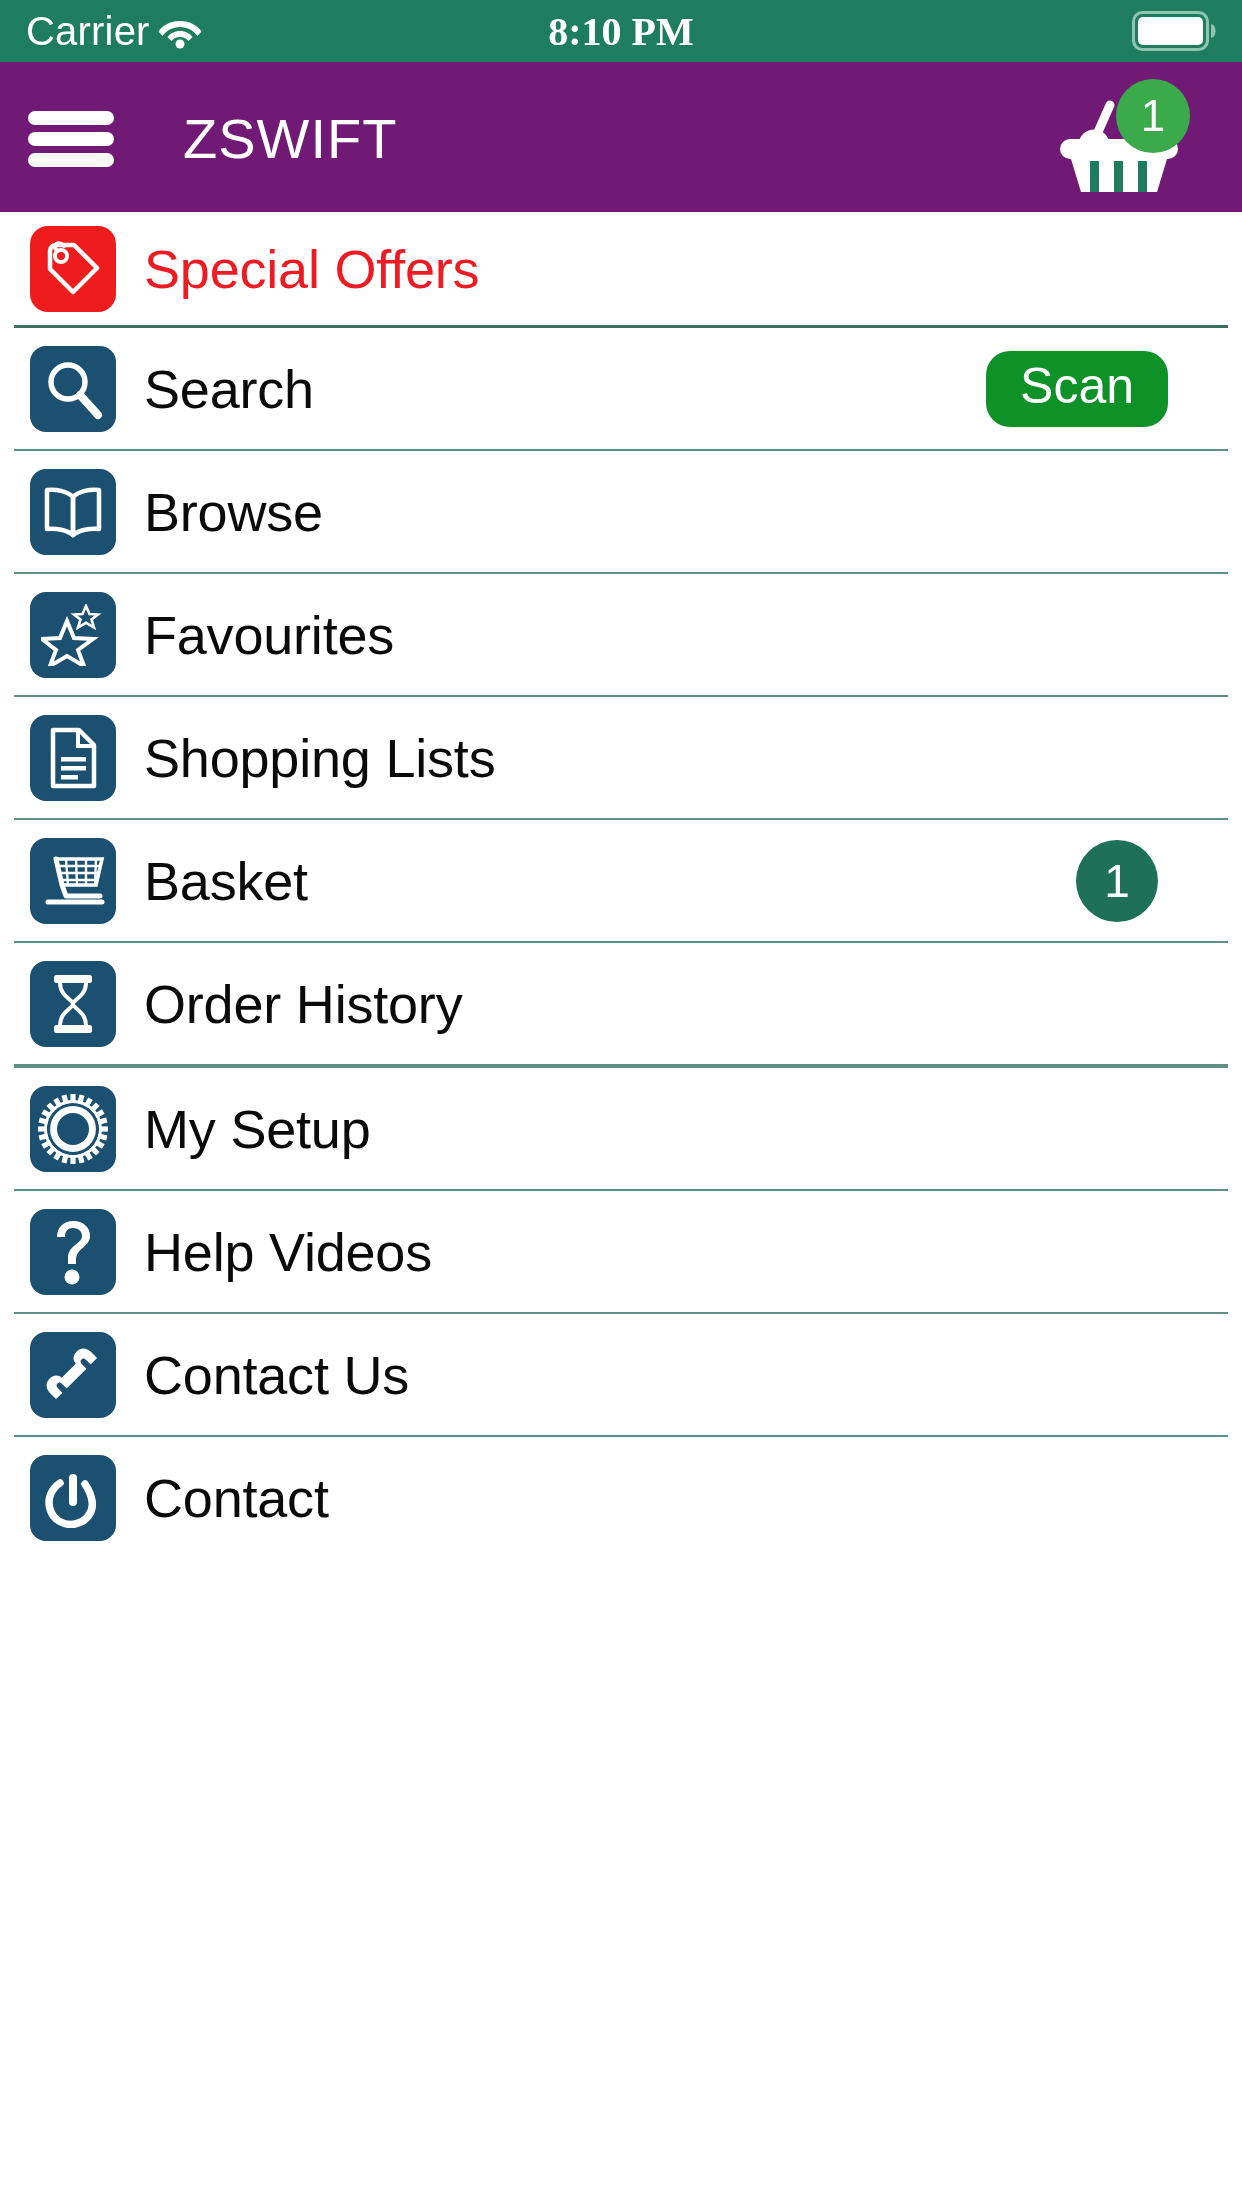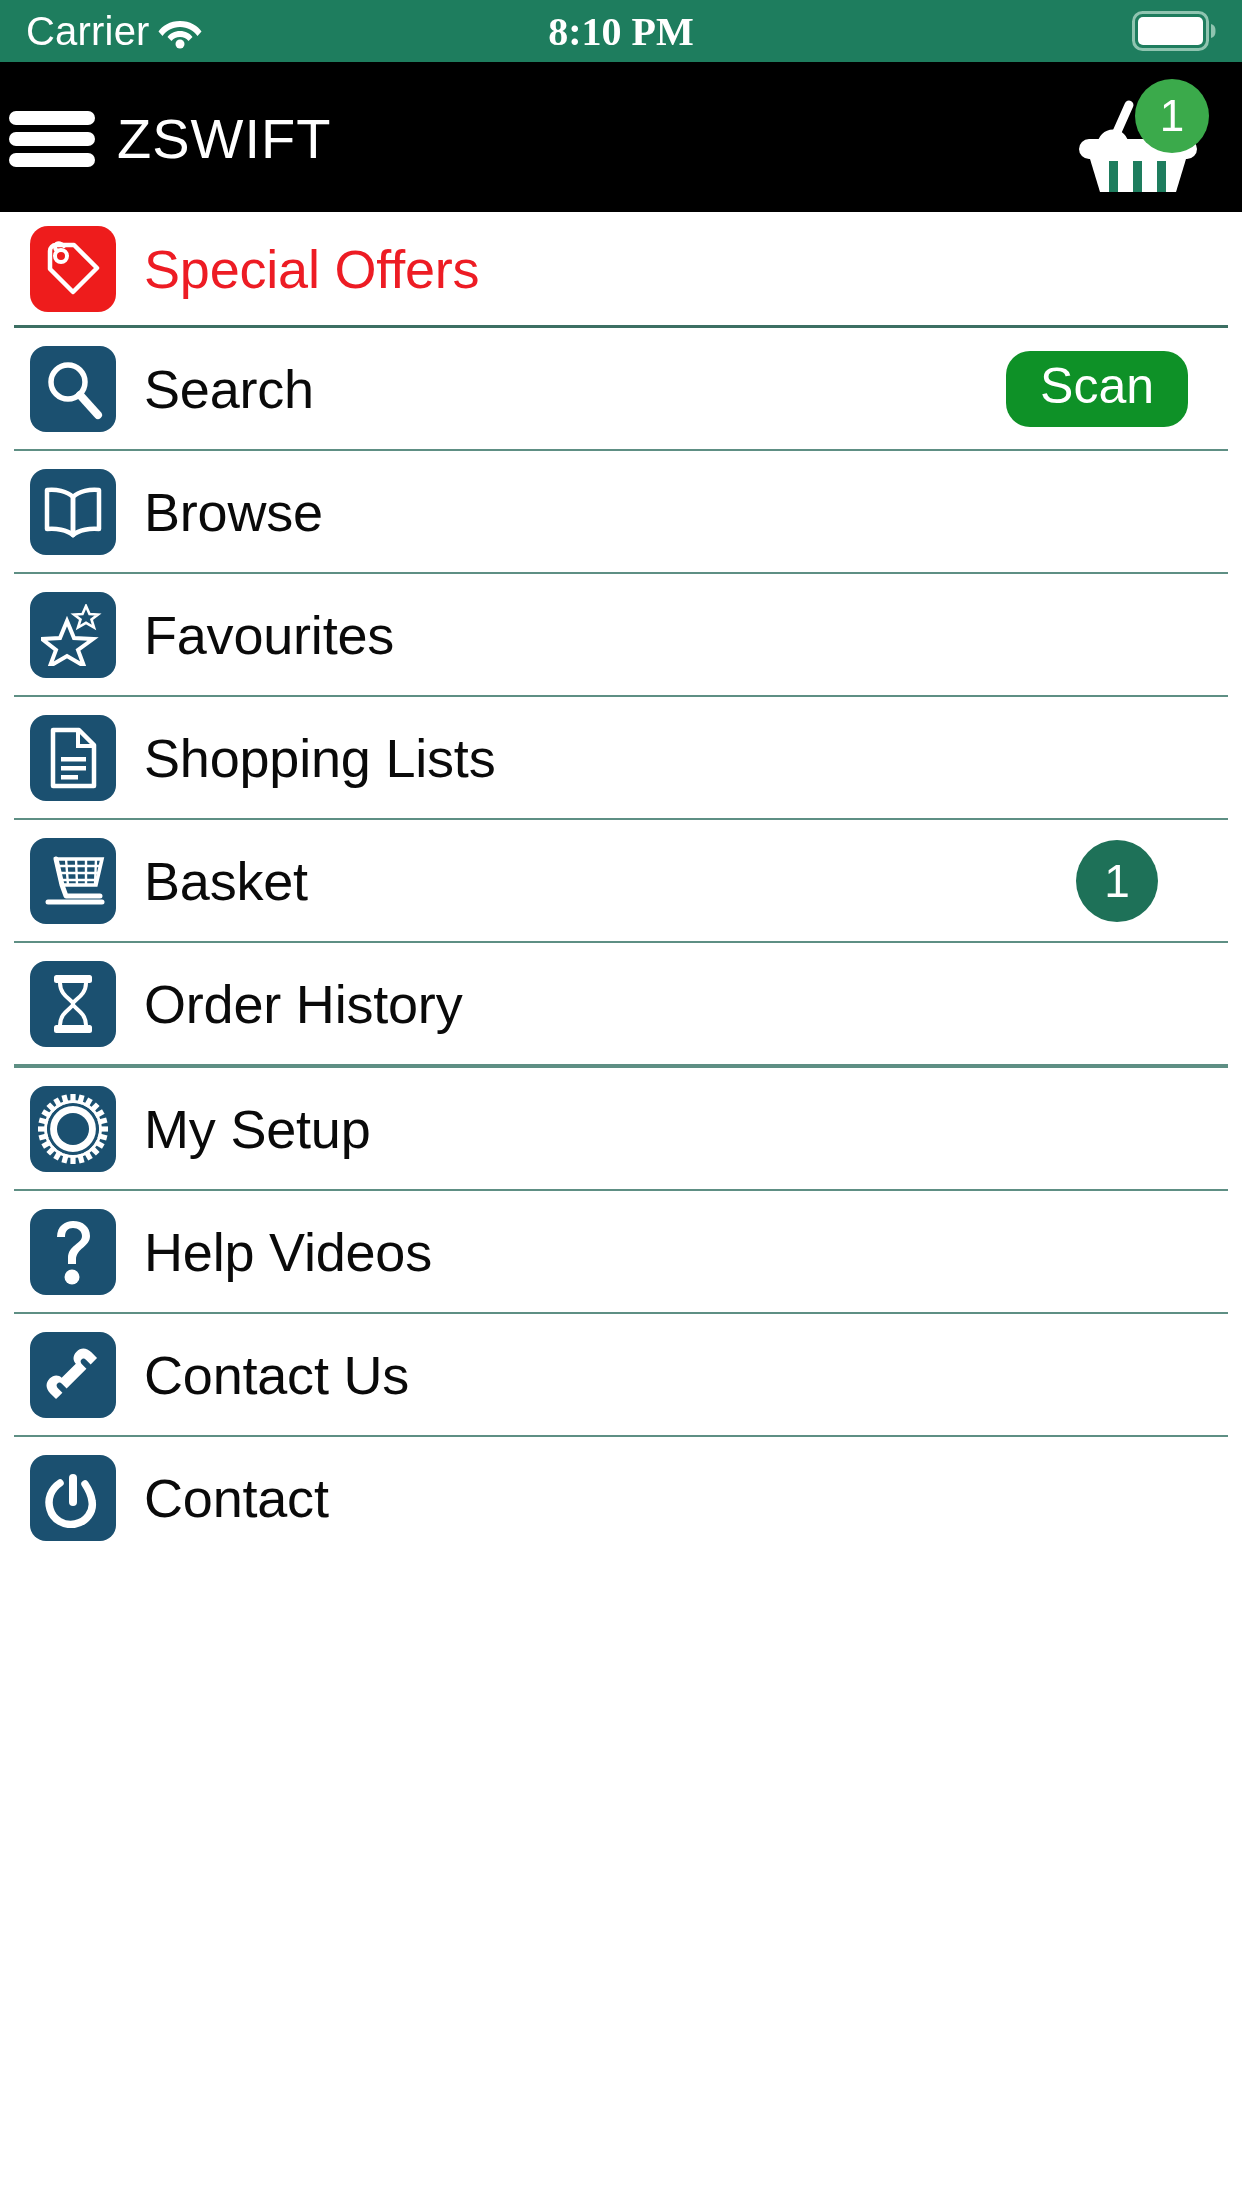--- a/index.html
+++ b/index.html
@@ -21,23 +21,24 @@
   .sb-carrier { color: #fff; font-size: 40px; letter-spacing: 0.2px; }
   .sb-time {
     position: absolute; left: 0; right: 0; top: 0; bottom: 0;
     display: flex; align-items: center; justify-content: center;
     color: #fff; font-size: 40px; font-weight: bold; pointer-events: none; font-family: Liberation Serif, serif;
   }
   .sb-right { margin-left: auto; display: flex; align-items: center; }
 
   
   .navbar {
-    height: 150px; background: #000000;
-    display: flex; align-items: center; padding: 0 9px;
+    height: 150px; background: #701a75;
+    display: flex; align-items: center; padding: 0 28px;
     position: relative;
+    gap: 47px;
   }
   .hamburger {
     width: 86px; height: 56px;
     display: flex; flex-direction: column; justify-content: space-between;
     margin-right: 22px; margin-top: 4px;
   }
   .hamburger span { display: block; height: 14px; background: #fff; border-radius: 7px; }
   .nav-title {
     color: #fff; font-size: 56px; letter-spacing: 1px; font-weight: 400;
     margin-top: 2px;
@@ -76,21 +77,21 @@
   .divider.thin { height: 2px; background: #5E8F84; }
 
   
   .scan-btn {
     margin-left: auto;
     background: #0E9127; color: #fff;
     font-size: 50px; border: none;
     padding: 10px 34px 16px 34px;
     border-radius: 24px; line-height: 1;
     height: 76px; display: flex; align-items: center; justify-content: center;
-    margin-right: 24px;
+    margin-right: 44px;
   }
   
   .count-badge {
     margin-left: auto; margin-right: 54px;
     width: 82px; height: 82px; border-radius: 50%;
     background: #1E7158; color: #fff; font-size: 46px;
     display: flex; align-items: center; justify-content: center;
   }
   svg { display: block; }
 </style>

